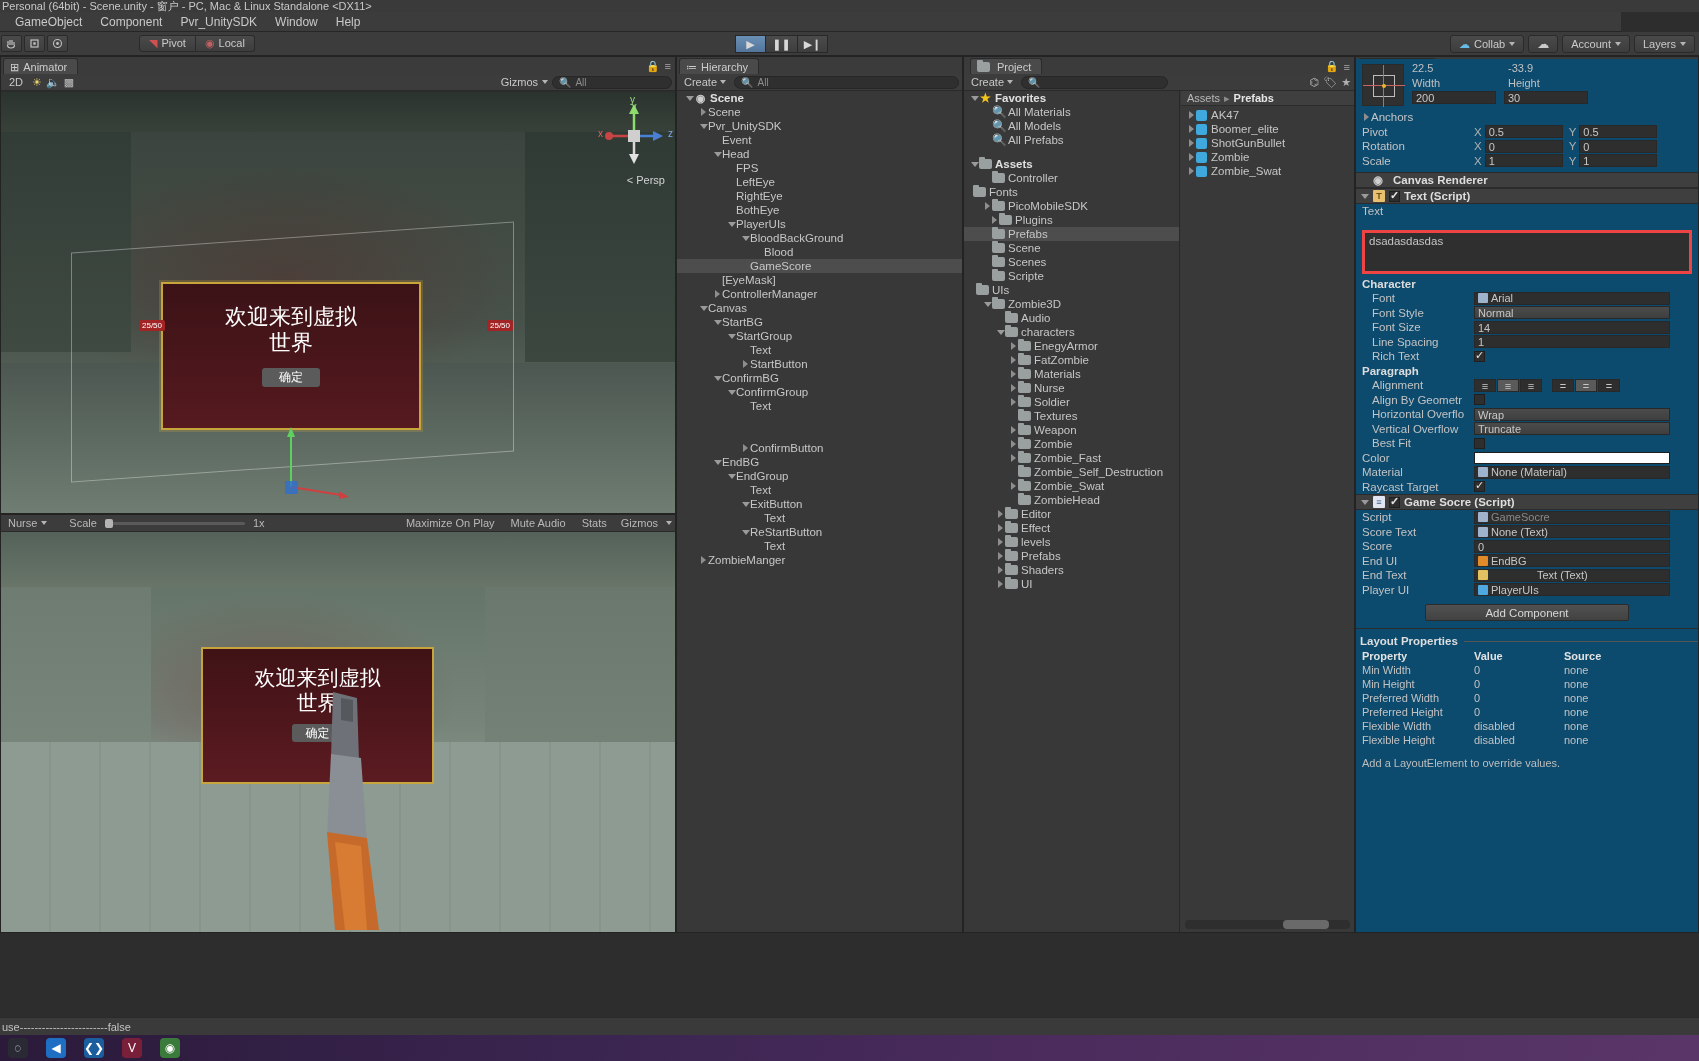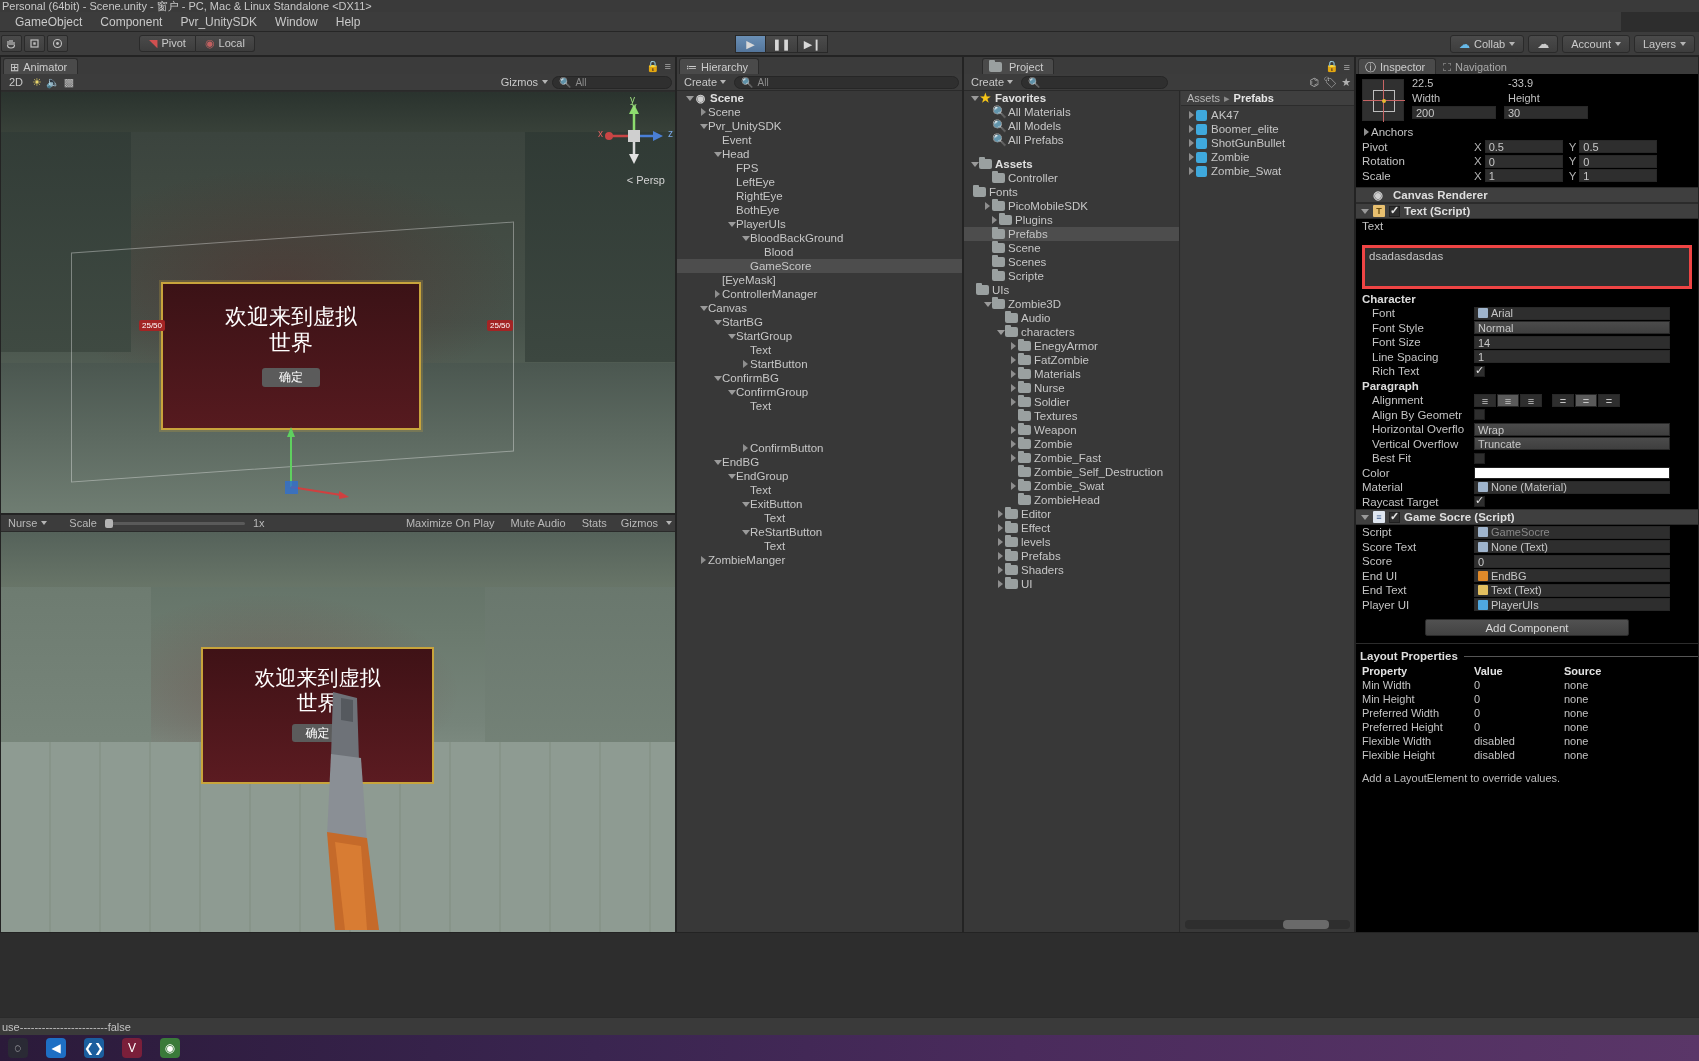--- a/index.html
+++ b/index.html
@@ -492,21 +492,21 @@
         </div>
         <div class="row" style="padding-left: 22px;">
           <span class="tri right"></span>
           <span>ZombieManger</span>
         </div>
       </div>
   </div>
 
   <div class="panel" style="left:963px; top:56px; width:392px; height:877px;">
     <div class="tabstrip">
-      <div class="tab" style="margin-left:18px;">
+      <div class="tab" style="margin-left:6px;">
         <span class="ico ico-folder" style="width:11px;"></span>
         <span>Project</span>
       </div>
       <div style="position:absolute; right:4px; bottom:1px; display:flex; gap:5px; align-items:center;">
         <span style="color:#a8a8a8;">🔒</span>
         <span style="color:#a8a8a8;">≡</span>
       </div>
     </div>
     <div class="subbar">
       <span class="createbtn">
@@ -746,21 +746,21 @@
       <div class="tab" style="margin-left:2px;">
         <span style="color:#d8d8d8;">ⓘ</span>
         <span>Inspector</span>
       </div>
       <div class="tab inactive">
         <span>⛶</span>
         <span>Navigation</span>
       </div>
     </div>
 
-    <div class="body" style="top:17px; background:#000000;">
+    <div class="body" style="top:2px; background:#0c4a6e;">
 
       <div style="display:flex;padding:3px 0 0 6px;">
         <div style="width:42px;height:42px;background:#303030;border:1px solid #2a2a2a;position:relative;margin-top:2px;">
           <div style="position:absolute;left:10px;top:10px;width:22px;height:22px;border:1px solid #bdbdbd;"></div>
           <div style="position:absolute;left:0;top:20px;width:42px;height:1px;background:#c86464;"></div>
           <div style="position:absolute;left:20px;top:0;width:1px;height:42px;background:#c86464;"></div>
           <div style="position:absolute;left:19px;top:19px;width:4px;height:4px;background:#e8b830;border-radius:50%;"></div>
         </div>
         <div style="flex:1;padding-left:8px;">
           <div style="display:flex;gap:8px;font-size:11px;color:#c0c0c0;">
@@ -935,21 +935,21 @@
           </div>
           <div class="insp-row">
             <span class="insp-label">End UI</span>
             <span class="fld" style="width:196px;display:flex;align-items:center;">
               <span style="width:10px;height:10px;background:#e08a2a;border-radius:1px;display:inline-block;margin-right:3px;"></span>
               <span>EndBG</span>
             </span>
           </div>
           <div class="insp-row">
             <span class="insp-label">End Text</span>
-            <span class="fld" style="width:196px;display:flex;align-items:center;">
+            <span class="fld" style="width:196px;display:flex;align-items:center;gap:46px;">
               <span style="width:10px;height:10px;background:#e3c060;border-radius:1px;display:inline-block;margin-right:3px;"></span>
               <span>Text (Text)</span>
             </span>
           </div>
           <div class="insp-row">
             <span class="insp-label">Player UI</span>
             <span class="fld" style="width:196px;display:flex;align-items:center;">
               <span style="width:10px;height:10px;background:#4fa8e0;border-radius:1px;display:inline-block;margin-right:3px;"></span>
               <span>PlayerUIs</span>
             </span>

